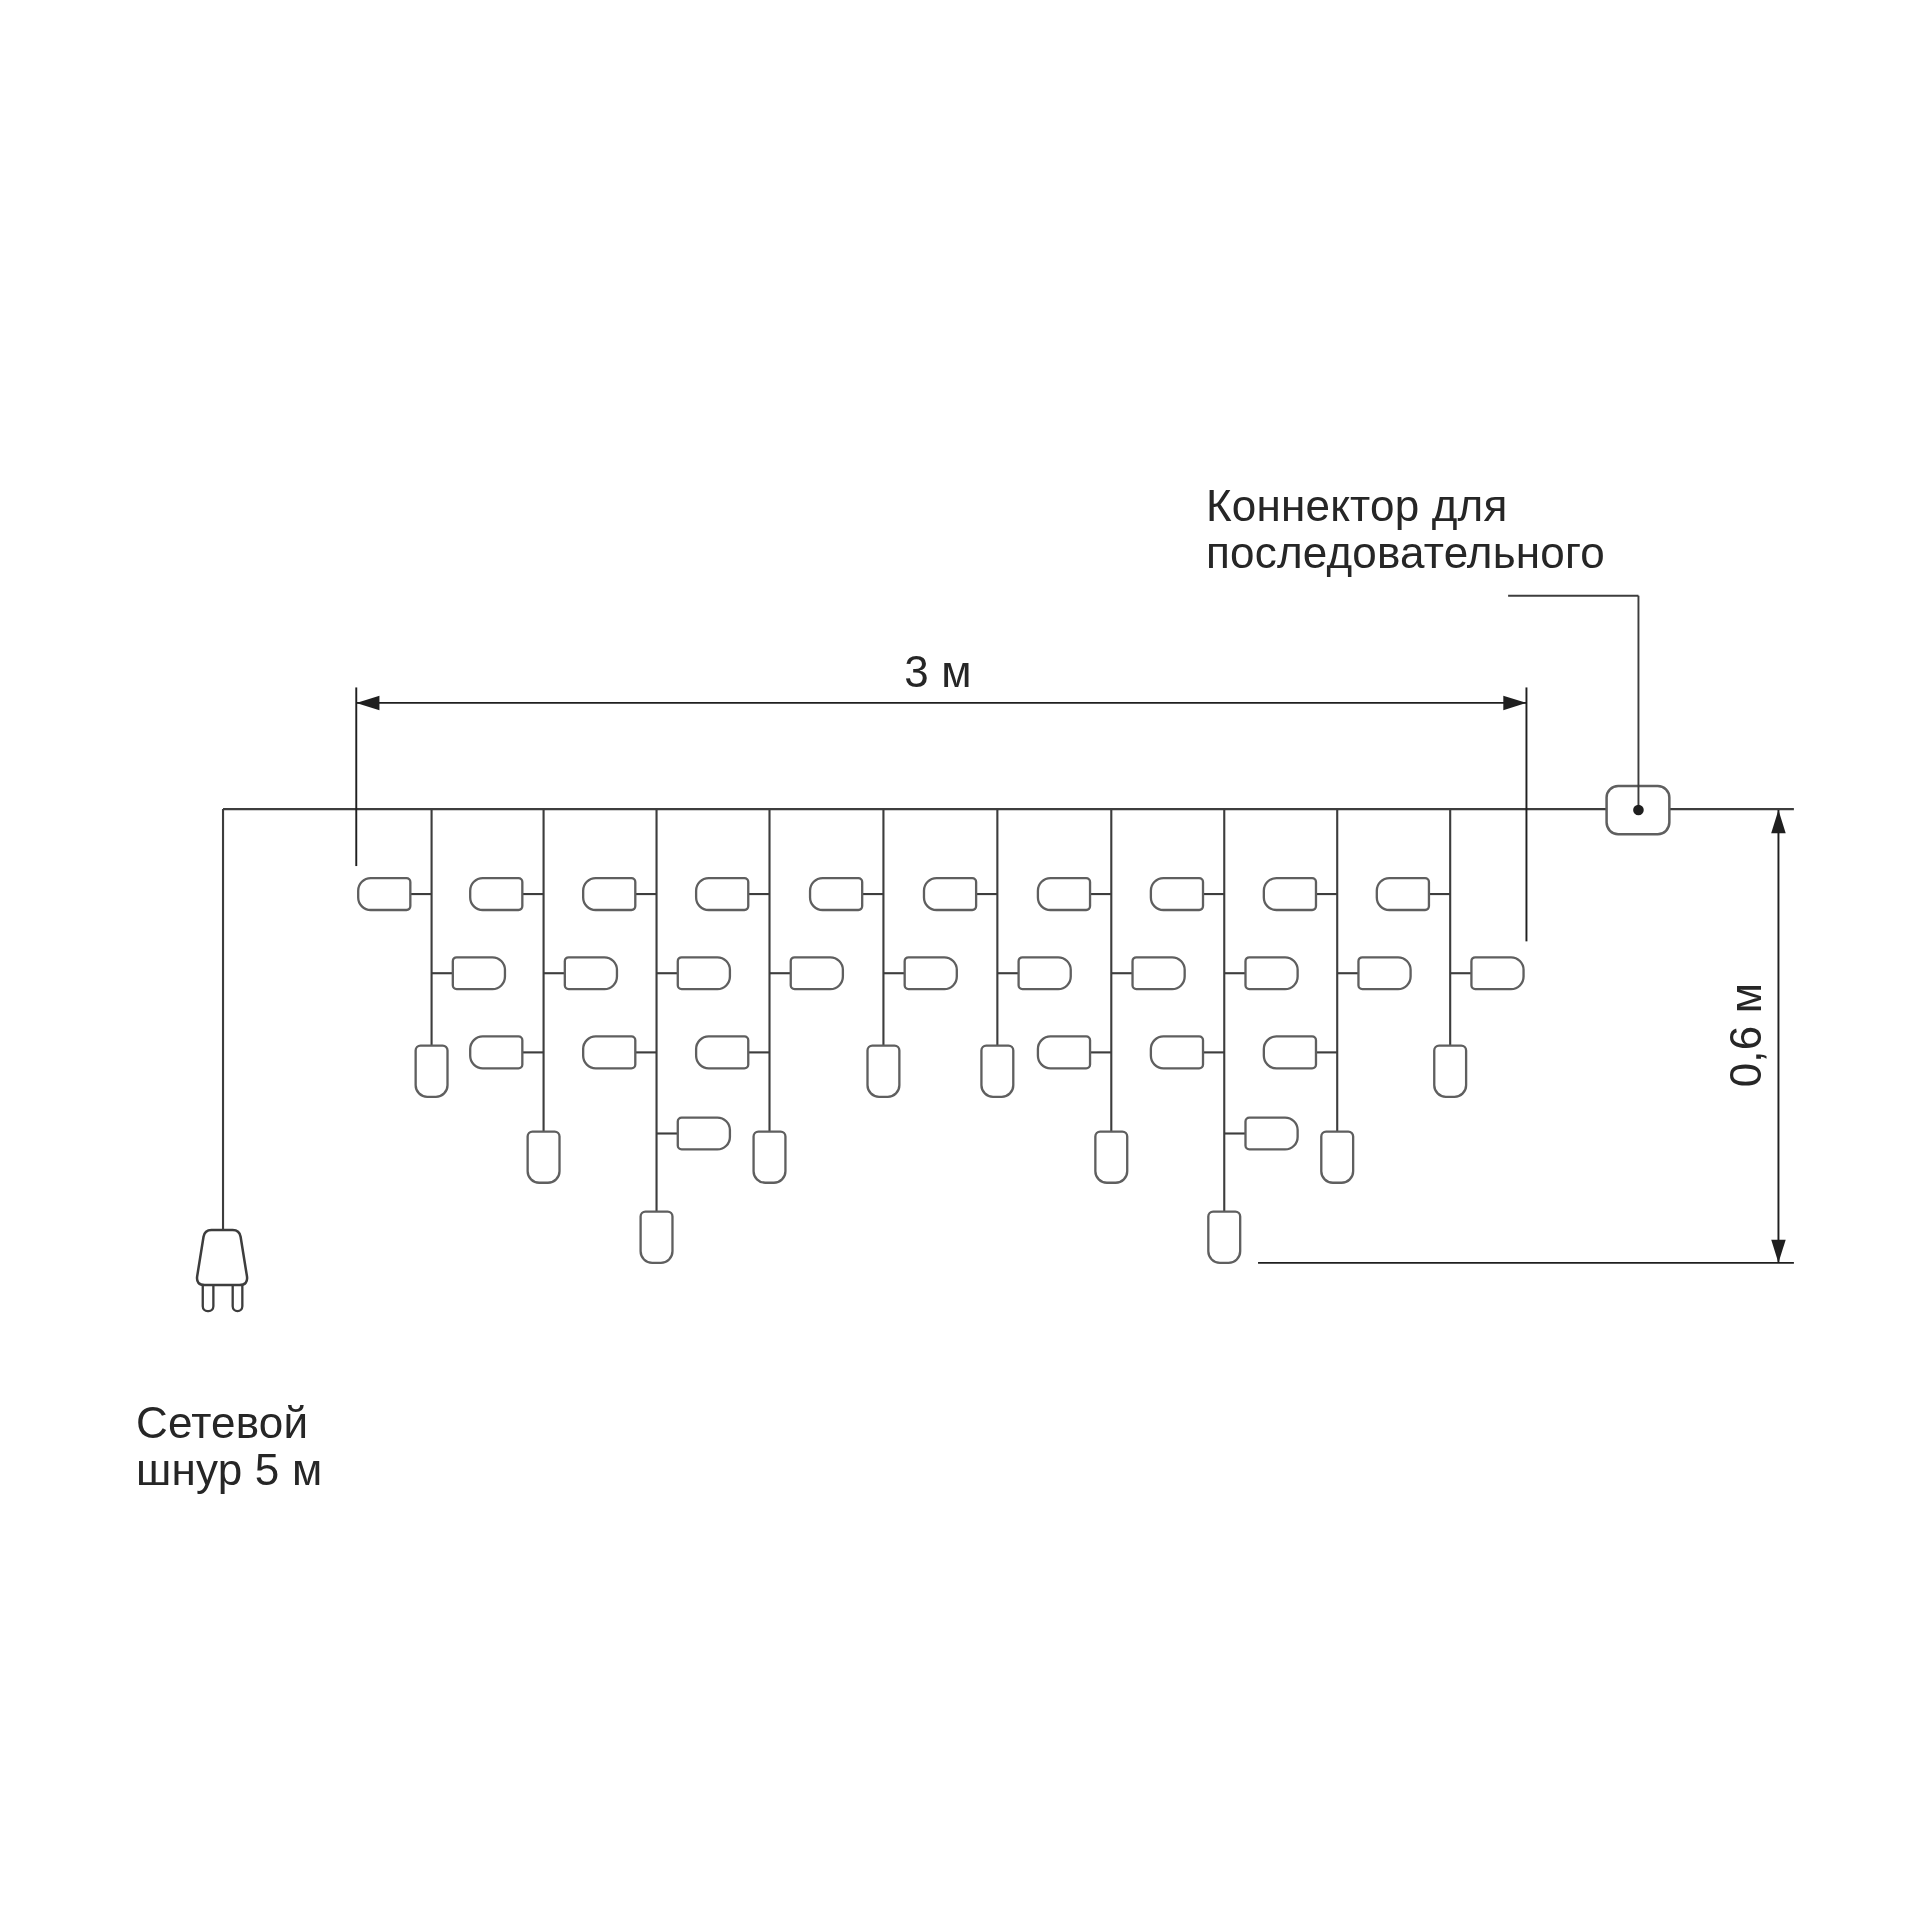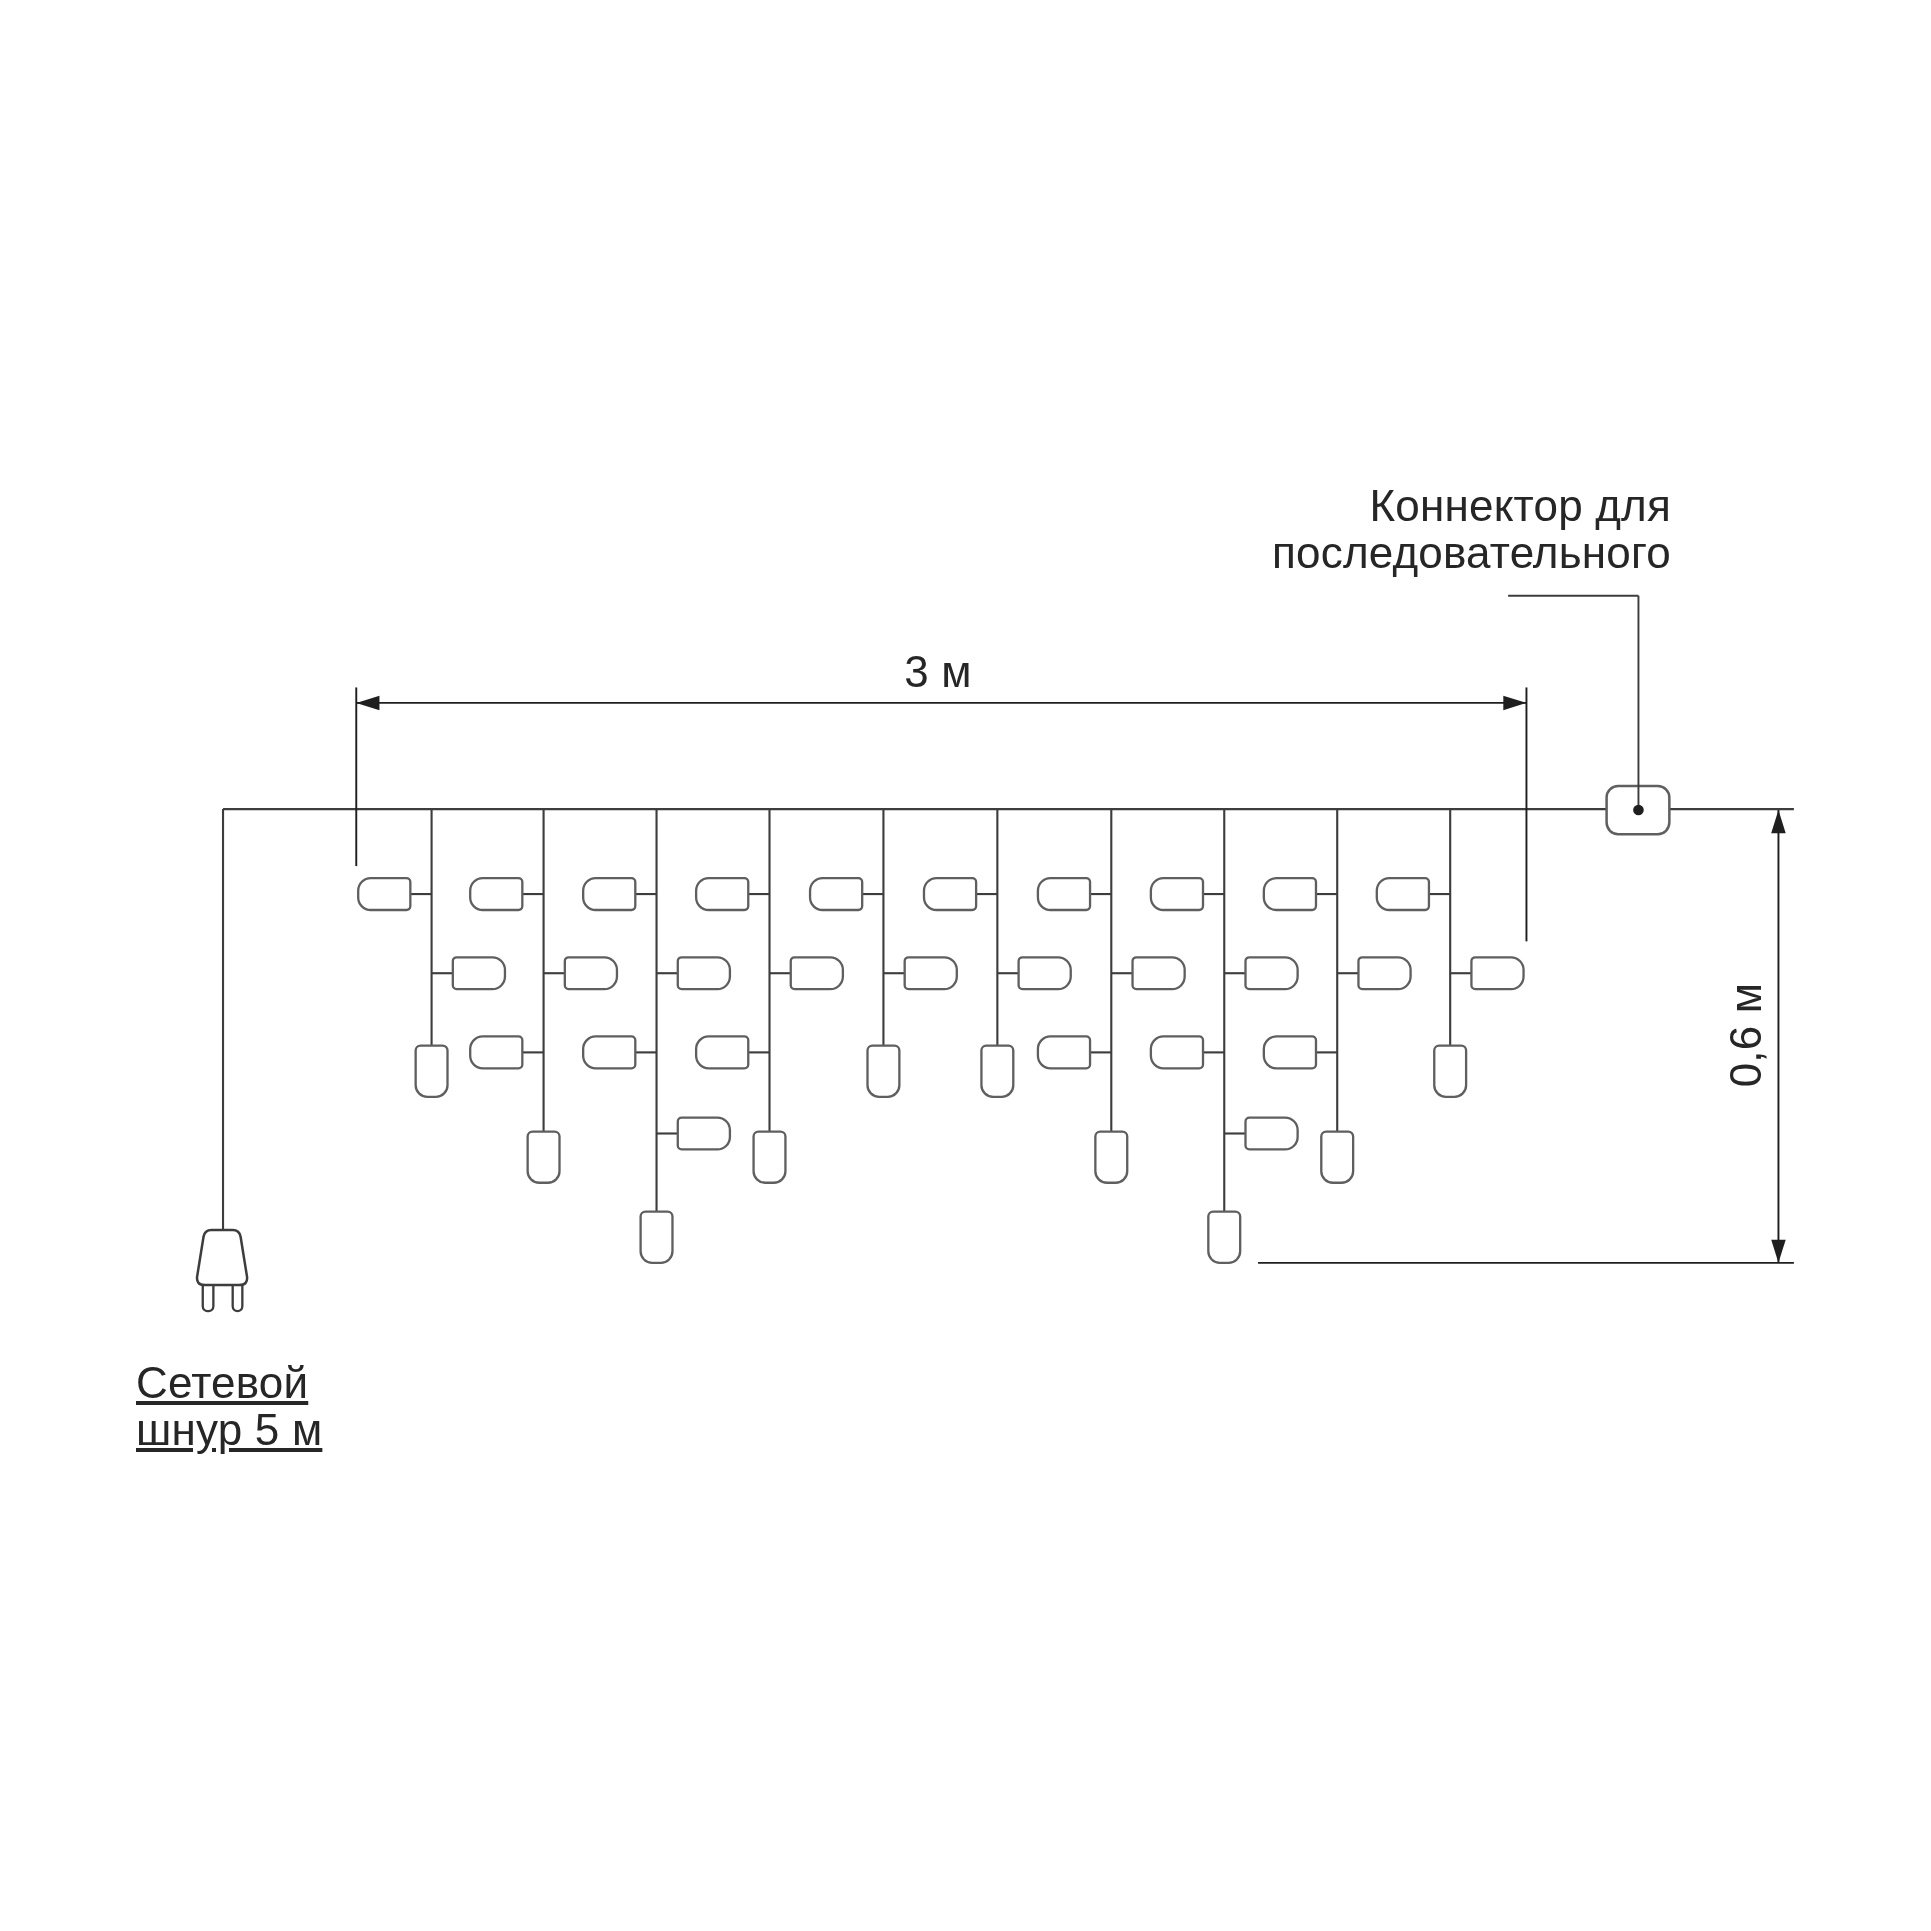--- a/index.html
+++ b/index.html
@@ -14,27 +14,27 @@
   .canvas svg { position: absolute; left: 0; top: 0; }
   .label {
     position: absolute;
     color: #262626;
     font-size: 44px;
     line-height: 47px;
     font-weight: 300;
     letter-spacing: 0.2px;
     white-space: nowrap;
   }
-  .connector-label { left: 1272px; top: 482px; text-align: right; }
+  .connector-label { left: 1206px; top: 482px; }
   .dim-width-label { left: 938px; top: 648px; transform: translateX(-50%); text-align: right; }
   .dim-height-label {
     left: 1745px; top: 1035px;
     transform: translate(-50%, -50%) rotate(-90deg);
   }
-  .cord-label { left: 136px; top: 1359px; text-decoration: underline; }
+  .cord-label { left: 136px; top: 1399px; }
 </style>
 </head>
 <body>
 
 <div class="canvas">
   <svg id="diagram-svg" width="1931" height="1931" viewBox="0 0 2000 2000">
       <line x1="231" y1="838" x2="1664" y2="838" stroke="#3d3d3d" stroke-width="2.2"></line>
       <line x1="1729" y1="838" x2="1858" y2="838" stroke="#3d3d3d" stroke-width="2.2"></line>
       <line x1="231" y1="838" x2="231" y2="1274" stroke="#3d3d3d" stroke-width="2.2"></line>
       <line x1="369" y1="712" x2="369" y2="897" stroke="#1f1f1f" stroke-width="2"></line>

